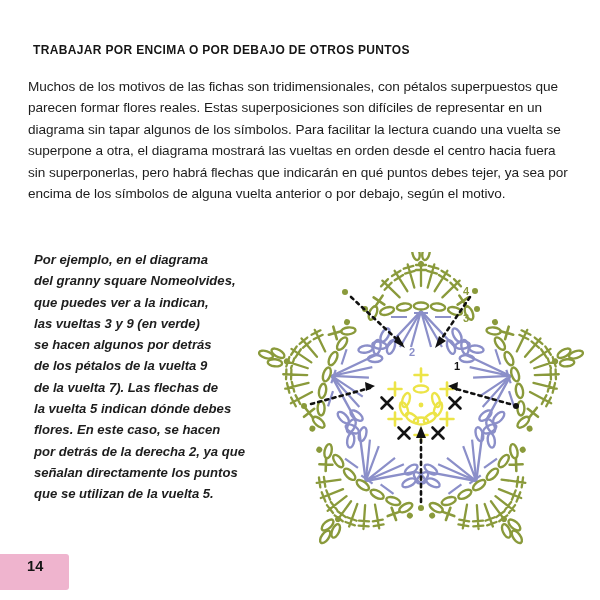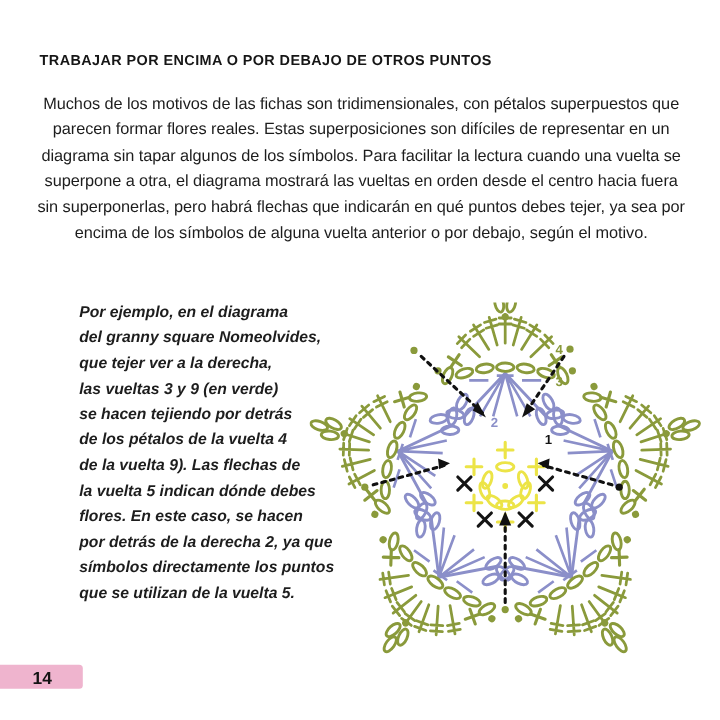--- a/index.html
+++ b/index.html
@@ -38,56 +38,55 @@
 
   
   .intro {
     position: absolute;
     left: 28px;
     top: 62px;
     width: 546px;
     font-size: 13.6px;
     line-height: 21.5px;
     color: #1d1d1d;
-    text-align: center;
+    text-align: left;
     letter-spacing: -0.05px;
   }
 
   
   .caption {
     position: absolute;
     left: 34px;
     top: 249px;
     width: 212px;
     font-style: italic;
     font-weight: bold;
     font-size: 13.1px;
     line-height: 21.3px;
     color: #1d1d1d;
-    margin-left: 32px;
   }
   .caption .line { display: block; white-space: nowrap; }
 
   
   .diagram-wrap {
     position: absolute;
     left: 258px;
     top: 252px;
     width: 326px;
     height: 306px;
   }
   .diagram-wrap svg { display: block; width: 100%; height: 100%; }
 
   
   .page-badge {
     position: absolute;
     left: 0px;
     top: 554px;
     width: 69px;
-    height: 20px;
+    height: 36px;
     background: #efb4ce;
     border-radius: 0 3px 3px 0;
   }
   .page-badge .num {
     position: absolute;
     left: 27px;
     top: 4px;
     font-size: 14.5px;
     font-weight: bold;
     color: #141414;
@@ -99,29 +98,29 @@
 
 <div class="page">
 
   <h1 class="heading">TRABAJAR POR ENCIMA O POR DEBAJO DE OTROS PUNTOS</h1>
 
   <p class="intro">Muchos de los motivos de las fichas son tridimensionales, con pétalos superpuestos que parecen formar flores reales. Estas superposiciones son difíciles de representar en un diagrama sin tapar algunos de los símbolos. Para facilitar la lectura cuando una vuelta se superpone a otra, el diagrama mostrará las vueltas en orden desde el centro hacia fuera sin superponerlas, pero habrá flechas que indicarán en qué puntos debes tejer, ya sea por encima de los símbolos de alguna vuelta anterior o por debajo, según el motivo.</p>
 
   <div class="caption">
     <span class="line">Por ejemplo, en el diagrama</span>
     <span class="line">del granny square Nomeolvides,</span>
-    <span class="line">que tejer ver a la derecha,</span>
+    <span class="line">que puedes ver a la indican,</span>
     <span class="line">las vueltas 3 y 9 (en verde)</span>
-    <span class="line">se hacen tejiendo por detrás</span>
-    <span class="line">de los pétalos de la vuelta 4</span>
-    <span class="line">de la vuelta 9). Las flechas de</span>
+    <span class="line">se hacen algunos por detrás</span>
+    <span class="line">de los pétalos de la vuelta 9</span>
+    <span class="line">de la vuelta 7). Las flechas de</span>
     <span class="line">la vuelta 5 indican dónde debes</span>
     <span class="line">flores. En este caso, se hacen</span>
     <span class="line">por detrás de la derecha 2, ya que</span>
-    <span class="line">símbolos directamente los puntos</span>
+    <span class="line">señalan directamente los puntos</span>
     <span class="line">que se utilizan de la vuelta 5.</span>
   </div>
 
   <div class="diagram-wrap">
     <svg viewBox="0 0 326 306" xmlns="http://www.w3.org/2000/svg">
       <defs>
 
         <g id="chain">
           <ellipse cx="0" cy="0" rx="7.2" ry="3.5" fill="none" stroke-width="2.4"></ellipse>
         </g>

